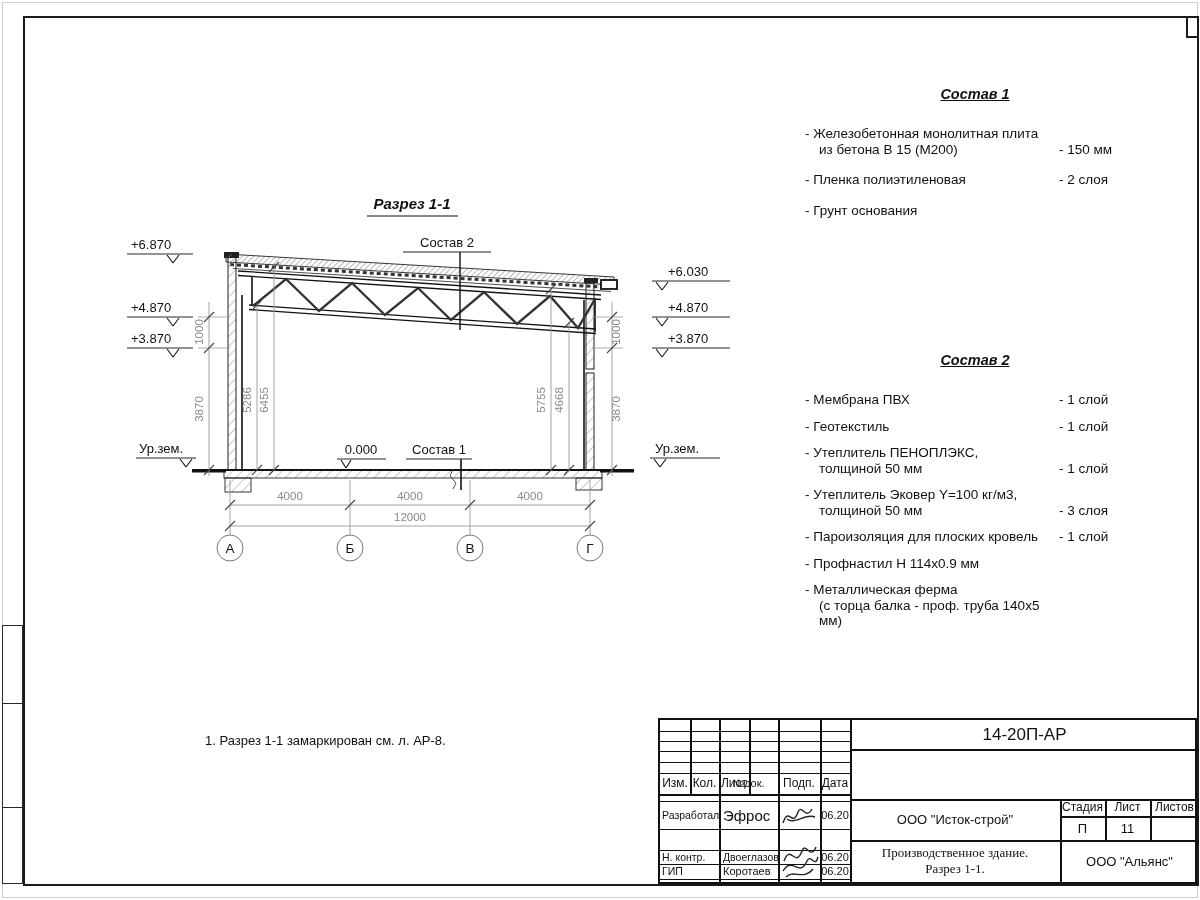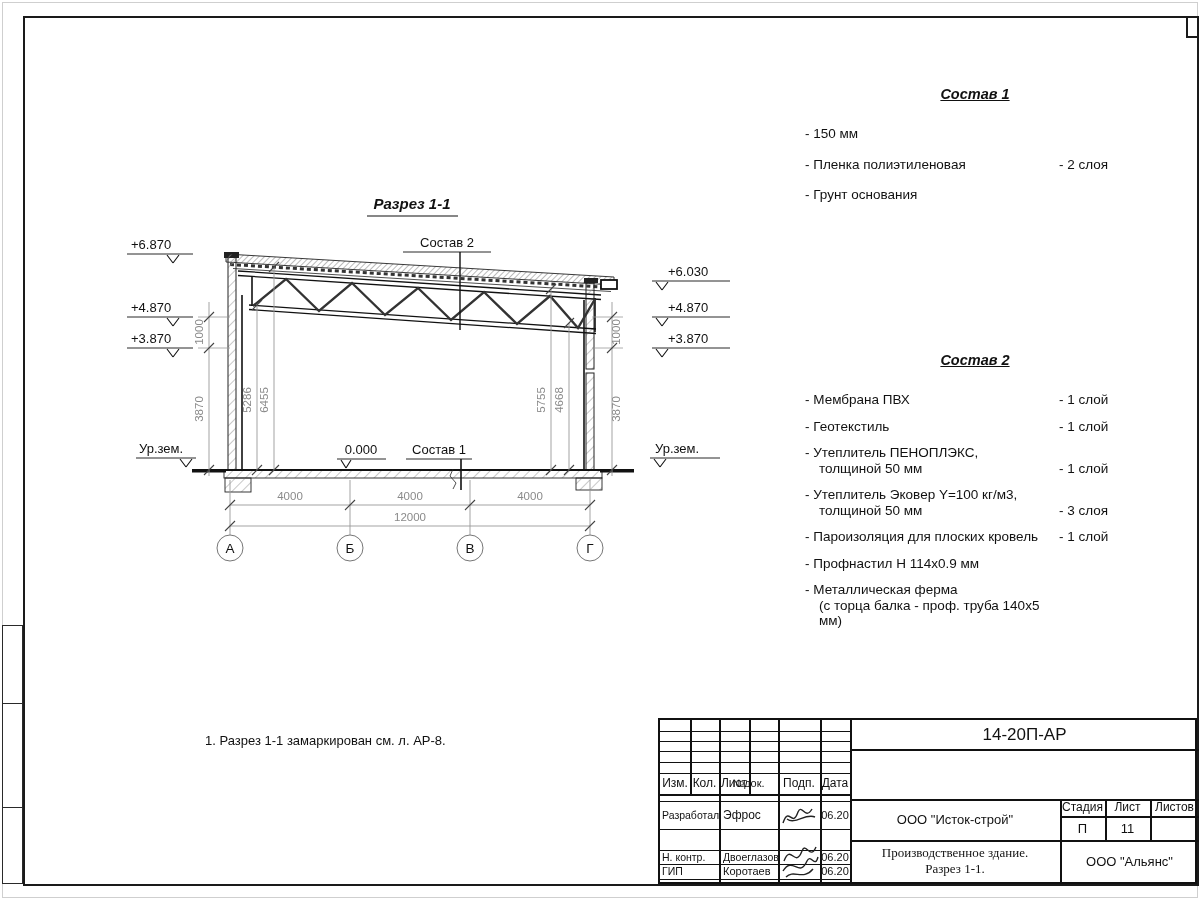--- a/index.html
+++ b/index.html
@@ -230,20 +230,22 @@
       <text x="350" y="553" text-anchor="middle" class="axtxt">Б</text>
       <text x="470" y="553" text-anchor="middle" class="axtxt">В</text>
       <text x="590" y="553" text-anchor="middle" class="axtxt">Г</text>
     </g>
   </svg>
 
   <div class="abs comp c1" style="left:805px;top:86px;">
     <h3>Состав 1</h3>
     <div class="items">
       <div class="item">
+          <span class="itxt">- Железобетонная  монолитная плита
+из бетона В 15 (М200)</span>
           <span class="ival">- 150 мм</span>
         </div>
       <div class="item">
           <span class="itxt">- Пленка полиэтиленовая</span>
           <span class="ival">-  2 слоя</span>
         </div>
       <div class="item">
           <span class="itxt">- Грунт основания</span>
           <span class="ival"></span>
         </div>
@@ -319,21 +321,21 @@
     <div class="hl" style="left:190px;top:120px;width:349px;height:1.5px;"></div>
 
     <div class="cellt" style="left:0;top:53px;width:30px;height:21px;">Изм.</div>
     <div class="cellt" style="left:30px;top:53px;width:29px;height:21px;">Кол.</div>
     <div class="cellt" style="left:59px;top:53px;width:30px;height:21px;">Лист</div>
     <div class="cellt" style="left:74px;top:53px;width:29px;height:21px;font-size:11px;">№док.</div>
     <div class="cellt" style="left:118px;top:53px;width:42px;height:21px;">Подп.</div>
     <div class="cellt" style="left:160px;top:53px;width:30px;height:21px;">Дата</div>
 
     <div class="cellt left-align" style="left:2px;top:81px;width:57px;height:28px;font-size:10.5px;">Разработал</div>
-    <div class="cellt left-align" style="left:63px;top:81px;width:55px;height:28px;font-size:12px;">Эфрос</div>
+    <div class="cellt left-align" style="left:63px;top:81px;width:55px;height:28px;font-size:15px;">Эфрос</div>
     <div class="cellt" style="left:160px;top:81px;width:30px;height:28px;font-size:11px;">06.20</div>
     <div class="cellt left-align" style="left:2px;top:130px;width:57px;height:14px;font-size:10.5px;text-align:right;">Н. контр.</div>
     <div class="cellt left-align" style="left:63px;top:130px;width:55px;height:14px;font-size:10.5px;">Двоеглазов</div>
     <div class="cellt" style="left:160px;top:130px;width:30px;height:14px;font-size:11px;">06.20</div>
     <div class="cellt left-align" style="left:2px;top:144px;width:57px;height:15px;font-size:10.5px;text-align:center;">ГИП</div>
     <div class="cellt left-align" style="left:63px;top:144px;width:55px;height:15px;font-size:11px;">Коротаев</div>
     <div class="cellt" style="left:160px;top:144px;width:30px;height:15px;font-size:11px;">06.20</div>
 
     <svg class="abs" style="left:119px;top:79px;" width="41" height="83">
       <path d="M4,24 C10,6 13,30 19,13 C23,4 26,22 33,10 M8,20 C16,26 26,14 36,18" fill="none" stroke="#222" stroke-width="1.4"></path>

